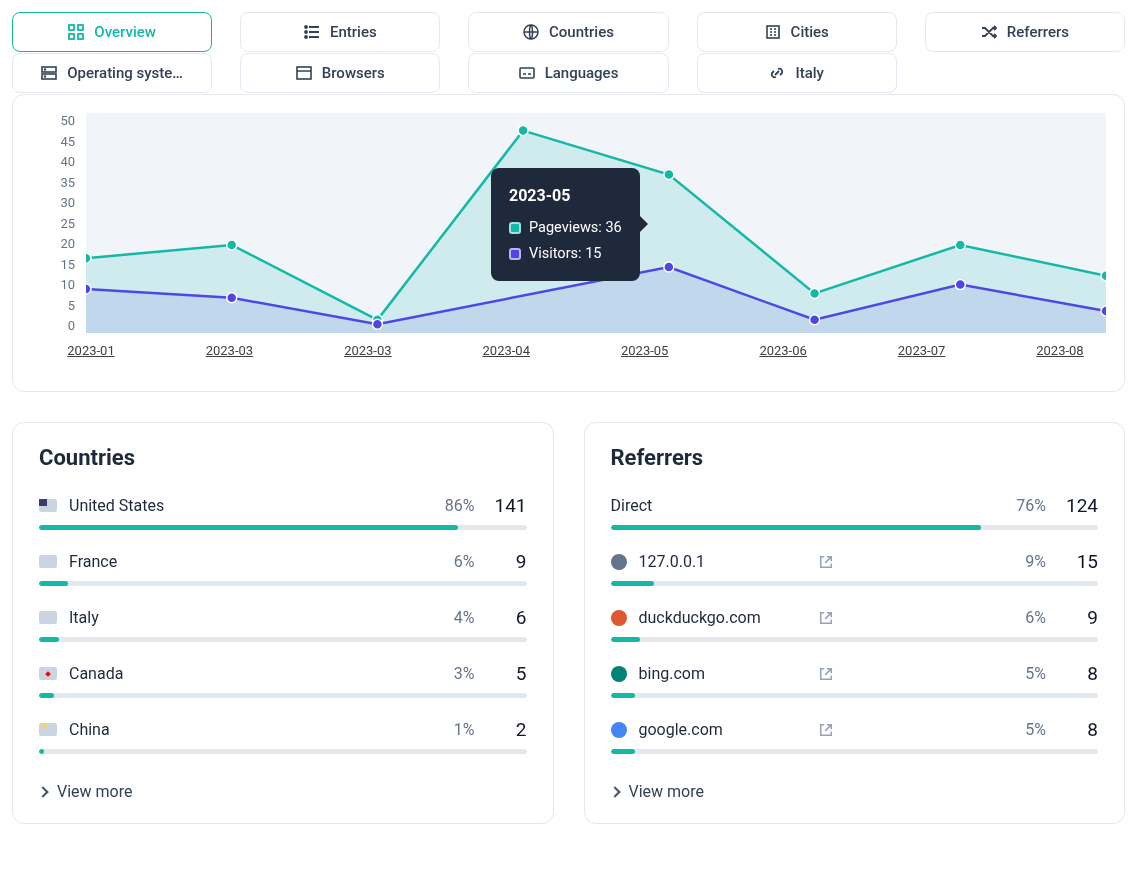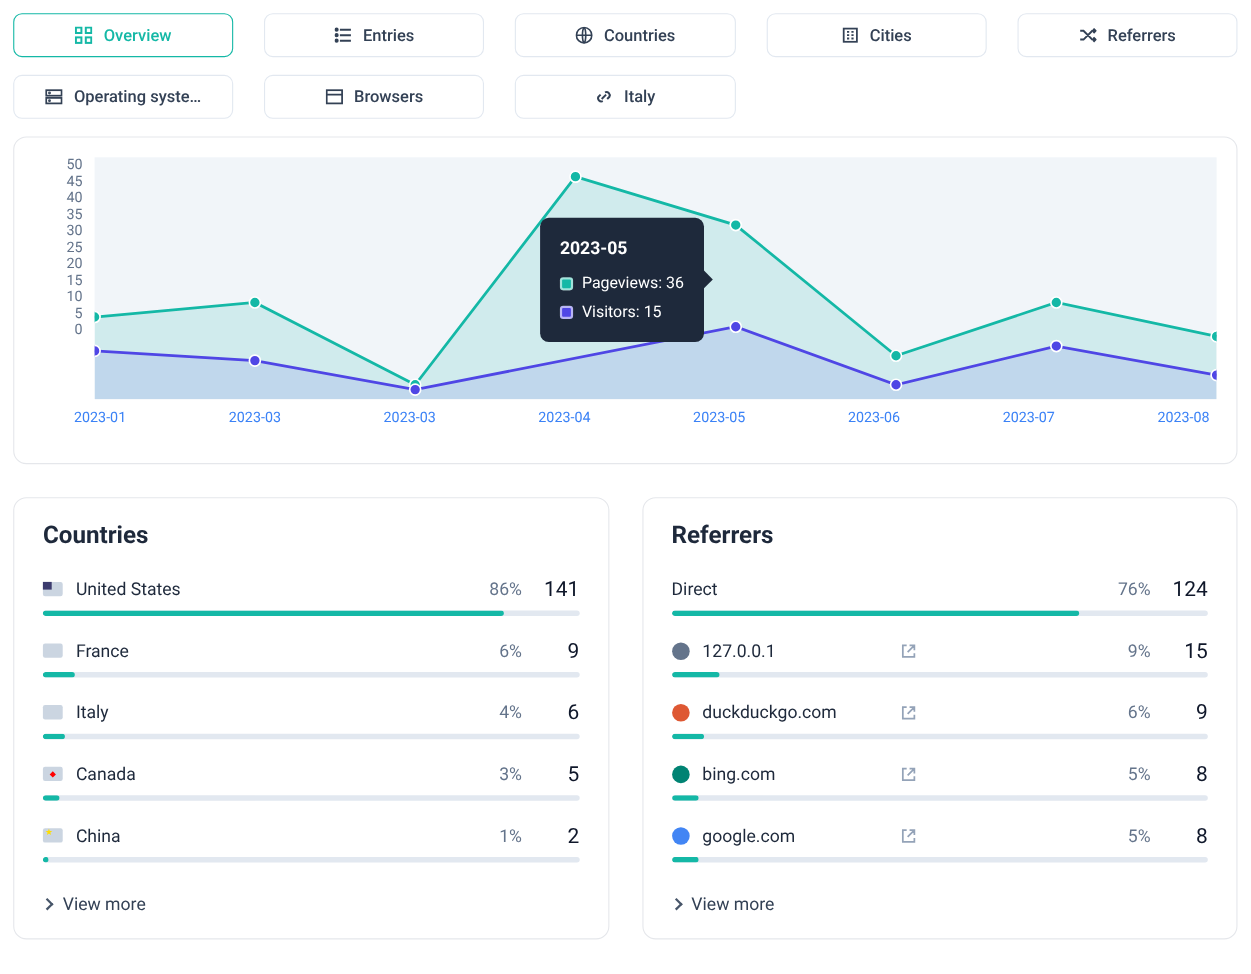--- a/index.html
+++ b/index.html
@@ -7,21 +7,21 @@
     font-family: -apple-system, BlinkMacSystemFont, "Segoe UI", Roboto, Helvetica, Arial, sans-serif;
     background: #ffffff;
     color: #1e293b;
     padding: 12px;
     width: 1137px;
   }
   .tabs {
     display: grid;
     grid-template-columns: repeat(5, 1fr);
     gap: 28px;
-    margin-bottom: 16px;
+    margin-bottom: 1px;
   }
   .tab {
     border: 1px solid #e2e8f0;
     border-radius: 8px;
     padding: 10px 16px;
     display: flex;
     align-items: center;
     justify-content: center;
     gap: 10px;
     color: #334155;
@@ -44,43 +44,44 @@
     margin-bottom: 30px;
     position: relative;
   }
   .chart { position: relative; height: 260px;}
   .y-axis {
     position: absolute;
     left: 0; top: 0; bottom: 40px;
     width: 50px;
     display: flex;
     flex-direction: column;
-    justify-content: flex-start;
+    justify-content: space-between;
     font-size: 13px;
     color: #64748b;
     text-align: right;
     padding-right: 6px;
   }
   .plot {
     position: absolute;
     left: 55px;
     right: 0;
     top: 0;
     bottom: 40px;
     background: #f1f5f9;
   }
   .x-axis {
     position: absolute;
-    left: 30px; right: 0;
+    left: 30px; right: 16px;
     bottom: 0;
     height: 30px;
     display: flex;
     justify-content: space-between;
     font-size: 13px;
-    color: #3b82f6;
+    color: #404040;
+    text-decoration: underline;
   }
   .x-axis span { display:inline-block; min-width:60px; text-align:center;}
   .tooltip {
     position: absolute;
     background: #1e293b;
     color: #fff;
     border-radius: 8px;
     padding: 14px 18px;
     font-size: 14.5px;
     z-index: 10;
@@ -230,20 +231,29 @@
       <span>Operating syste…</span>
     </div>
     <div class="tab">
       <span class="ico">
         <svg viewBox="0 0 16 16" fill="none" stroke="currentColor" stroke-width="1.6">
           <rect x="1" y="2" width="14" height="12"></rect>
           <path d="M1 6h14"></path>
         </svg>
       </span>
       <span>Browsers</span>
+    </div>
+    <div class="tab">
+      <span class="ico">
+        <svg viewBox="0 0 16 16" fill="none" stroke="currentColor" stroke-width="1.6">
+          <rect x="1" y="3" width="14" height="10" rx="1"></rect>
+          <path d="M4 9h3M9 9h3"></path>
+        </svg>
+      </span>
+      <span>Languages</span>
     </div>
     <div class="tab">
       <span class="ico">
         <svg viewBox="0 0 16 16" fill="none" stroke="currentColor" stroke-width="1.8">
           <path d="M6 10l4-4M7 12a3 3 0 01-4-4l2-2M9 4a3 3 0 014 4l-2 2"></path>
         </svg>
       </span>
       <span>Italy</span>
     </div>
   </div>

